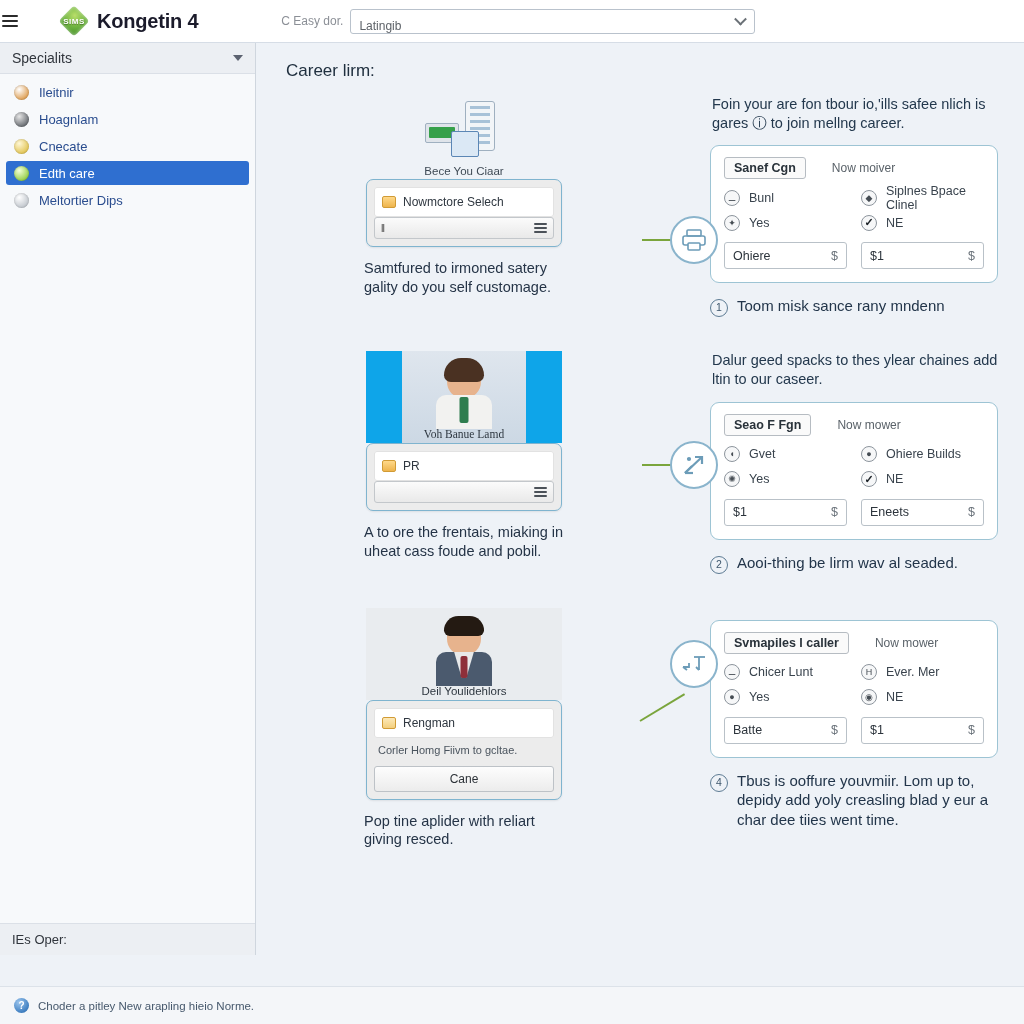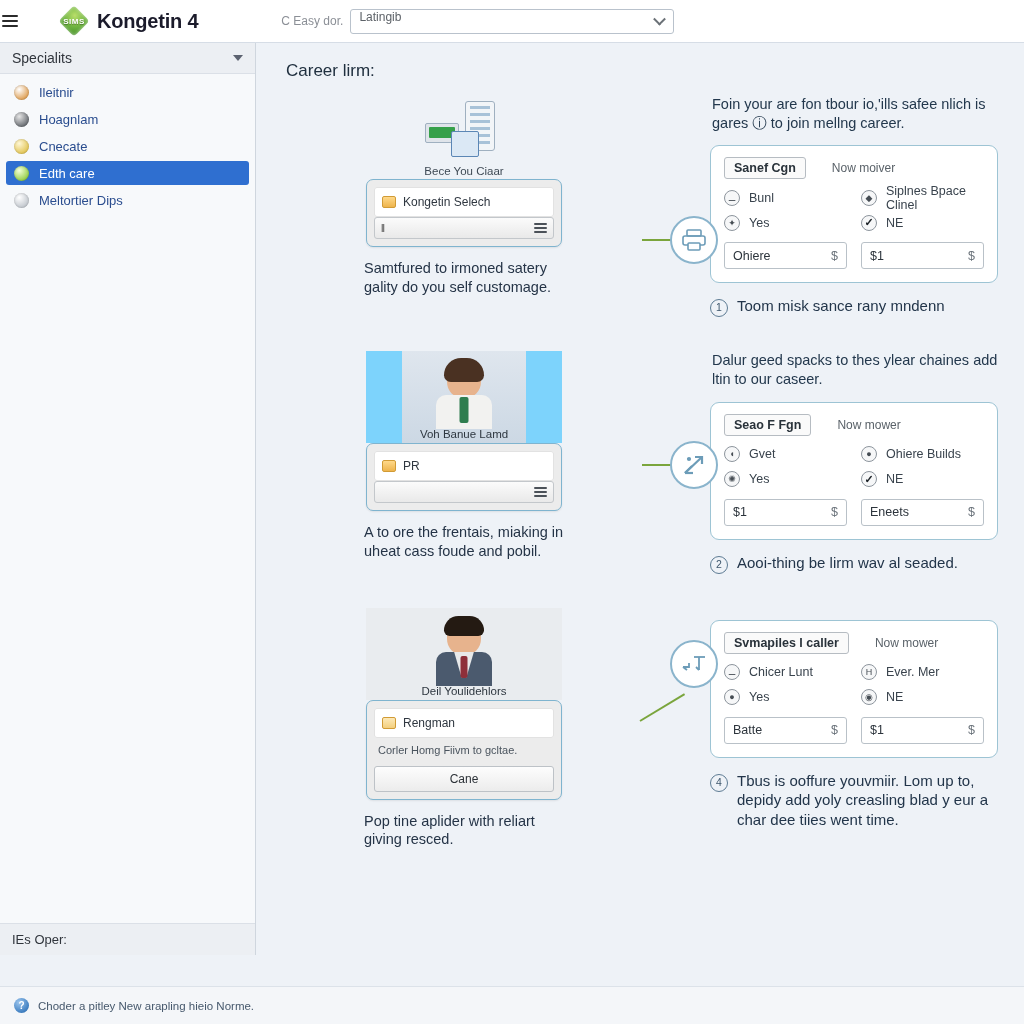--- a/index.html
+++ b/index.html
@@ -42,23 +42,23 @@
   }
   .brand-title {
     font-size:20px; font-weight:bold; color:#1b1b2b; letter-spacing:-0.2px;
   }
   .search-zone {
     display:flex; align-items:center; gap:7px;
     margin-left:54px;
   }
   .search-label { font-size:12px; color:#8b8f96; white-space:nowrap; }
   .search-box {
-    width:324px; height:25px; background:#fff;
+    width:405px; height:25px; background:#fff;
     border:1px solid #b9c2cc; border-radius:3px;
-    display:flex; align-items:flex-start; padding:0 8px;
+    display:flex; align-items:flex-end; padding:0 8px;
     position:relative;
   }
   .search-box .val { font-size:12px; color:#5d6268; }
   .chev {
     position:absolute; right:9px; top:50%;
     width:9px; height:9px; border-right:2px solid #6b7177; border-bottom:2px solid #6b7177;
     transform:translateY(-70%) rotate(45deg);
   }
 
   
@@ -130,21 +130,21 @@
   }
   .photo {
     width:196px; height:92px; margin:0 auto; position:relative;
     background:#e9ecef; display:flex; align-items:flex-end; justify-content:center;
     overflow:hidden;
   }
   .photo .cap {
     position:absolute; bottom:3px; width:100%; text-align:center;
     font-size:11.5px; color:#2e3740; z-index:3;
   }
-  .photo.wide-white { background:#7dd3fc; }
+  .photo.wide-white { background:#0ea5e9;font-family:Liberation Serif, serif; }
   .photo .inner-band {
     position:absolute; left:36px; top:0; width:124px; height:100%;
     background:linear-gradient(#dfe6ee,#ccd8e4);
   }
 
   
   .sim { position:absolute; bottom:14px; left:50%; transform:translateX(-50%); z-index:2; }
   .sim .head { width:34px;height:36px;border-radius:50% 50% 45% 45%;background:#e7b38d;margin:0 auto;position:relative; }
   .sim .hair { position:absolute; top:-4px; left:-3px; width:40px;height:24px;border-radius:20px 20px 8px 8px;background:#4a3122; }
   .sim .body { width:56px;height:34px;border-radius:10px 10px 0 0;margin:-3px auto 0;position:relative; }
@@ -338,21 +338,21 @@
               </div>
             <div class="box">
                 <u></u>
               </div>
           </div>
           <div class="thumb-cap">Bece You Ciaar</div>
         </div>
         <div class="panel">
           <div class="panel-field">
             <span class="f-ico"></span>
-            <span>Kongetin Selech</span>
+            <span>Nowmctore Selech</span>
           </div>
           <div class="panel-bar">
             <span class="tick">ll</span>
             <span class="burger-sm">
                 <span></span>
                 <span></span>
                 <span></span>
               </span>
           </div>
         </div>

